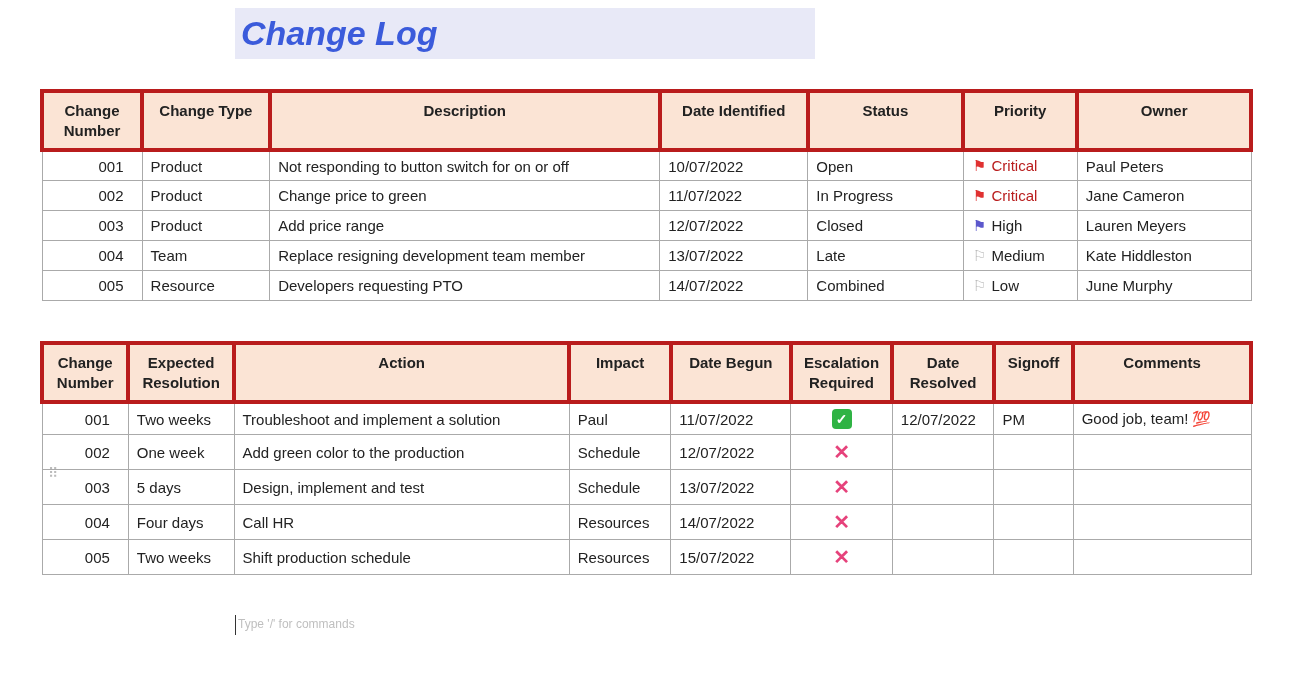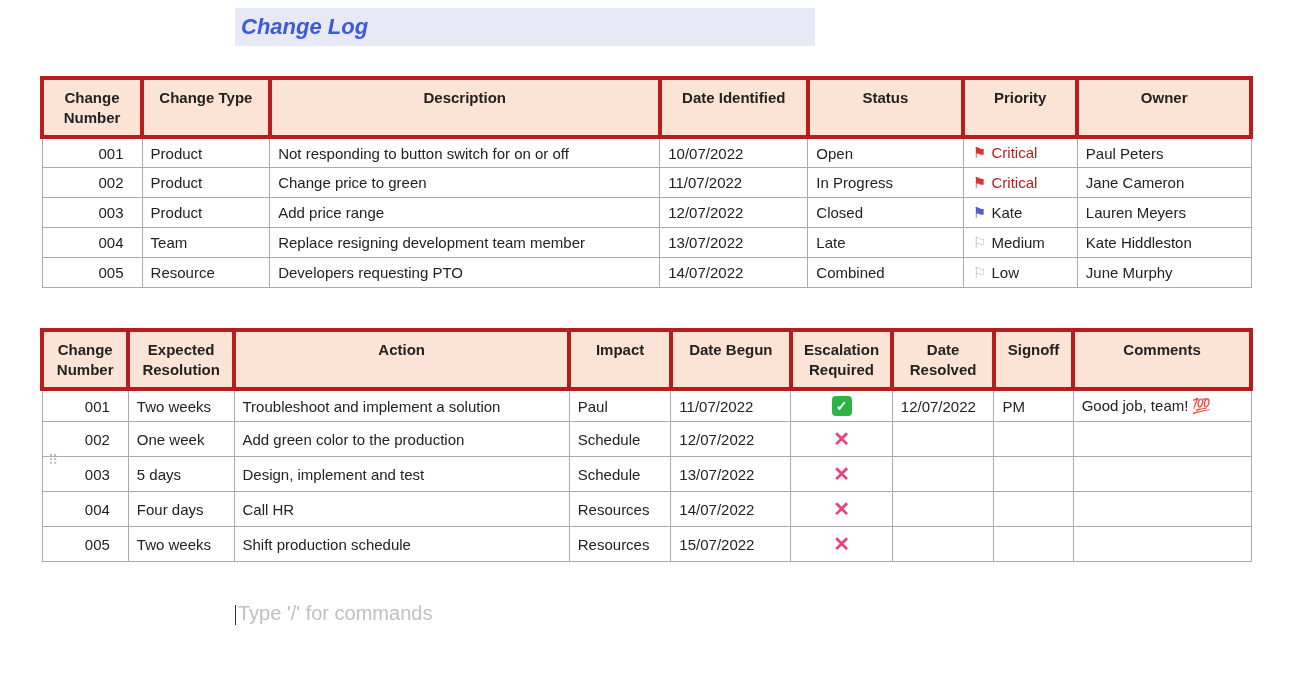--- a/index.html
+++ b/index.html
@@ -17,21 +17,21 @@
   }
   .title {
     margin: 8px 0 30px 195px;
     background: #e8e9f7;
     display: inline-block;
     padding: 6px 14px 6px 6px;
     min-width: 580px;
   }
   .title h1 {
     margin: 0;
-    font-size: 22px;
+    font-size: 34px;
     font-weight: 700;
     color: #3b5bdb;
     font-style: italic;
   }
   table {
     border-collapse: collapse;
     width: 100%;
     margin-bottom: 40px;
   }
   th {
@@ -79,21 +79,21 @@
     left: 8px;
     top: 376px;
     color: #bbb;
     font-size: 14px;
     cursor: grab;
     user-select: none;
   }
   .slash-hint {
     margin-left: 195px;
     color: #bfbfbf;
-    font-size: 20px;
+    font-size: 12px;
   }
   .slash-hint .cursor {
     display: inline-block;
     width: 1px; height: 20px;
     background: #333;
     vertical-align: middle;
     margin-right: 2px;
   }
   .table-wrap { position: relative; }
   
@@ -149,21 +149,21 @@
             <td>In Progress</td>
             <td class="priority-cell"><span class="flag flag-red">⚑</span><span class="crit-text">Critical</span></td>
             <td>Jane Cameron</td>
           </tr>
           <tr>
             <td class="num">003</td>
             <td>Product</td>
             <td>Add price range</td>
             <td class="date">12/07/2022</td>
             <td>Closed</td>
-            <td class="priority-cell"><span class="flag flag-purple">⚑</span><span class="">Kate</span></td>
+            <td class="priority-cell"><span class="flag flag-purple">⚑</span><span class="">High</span></td>
             <td>Lauren Meyers</td>
           </tr>
           <tr>
             <td class="num">004</td>
             <td>Team</td>
             <td>Replace resigning development team member</td>
             <td class="date">13/07/2022</td>
             <td>Late</td>
             <td class="priority-cell"><span class="flag flag-gray">⚐</span><span class="">Medium</span></td>
             <td>Kate Hiddleston</td>

